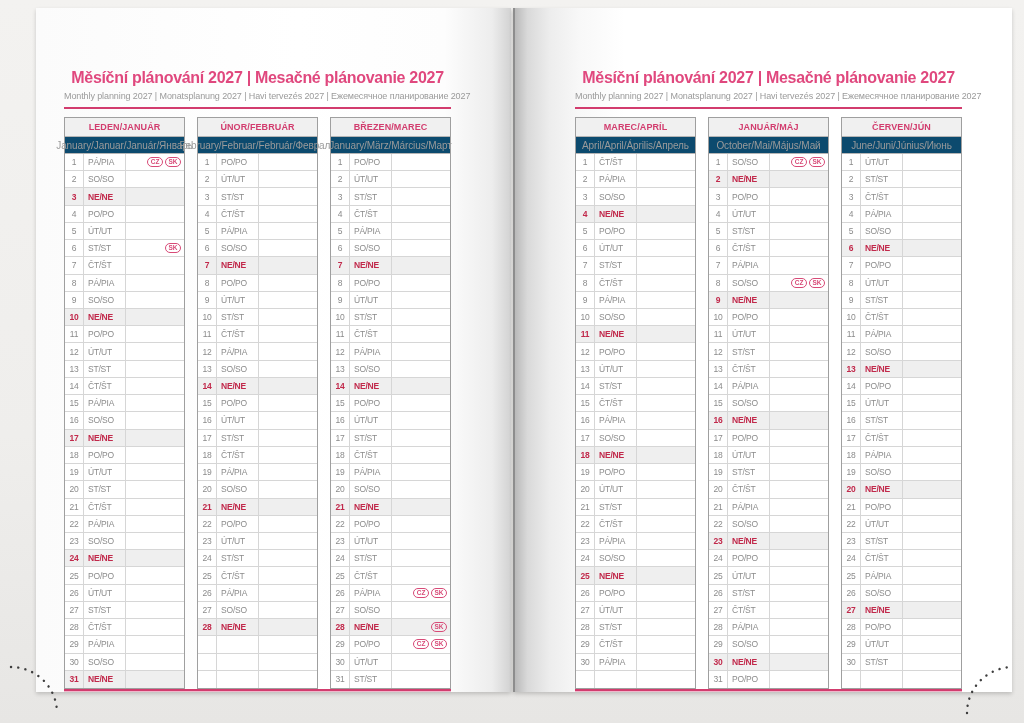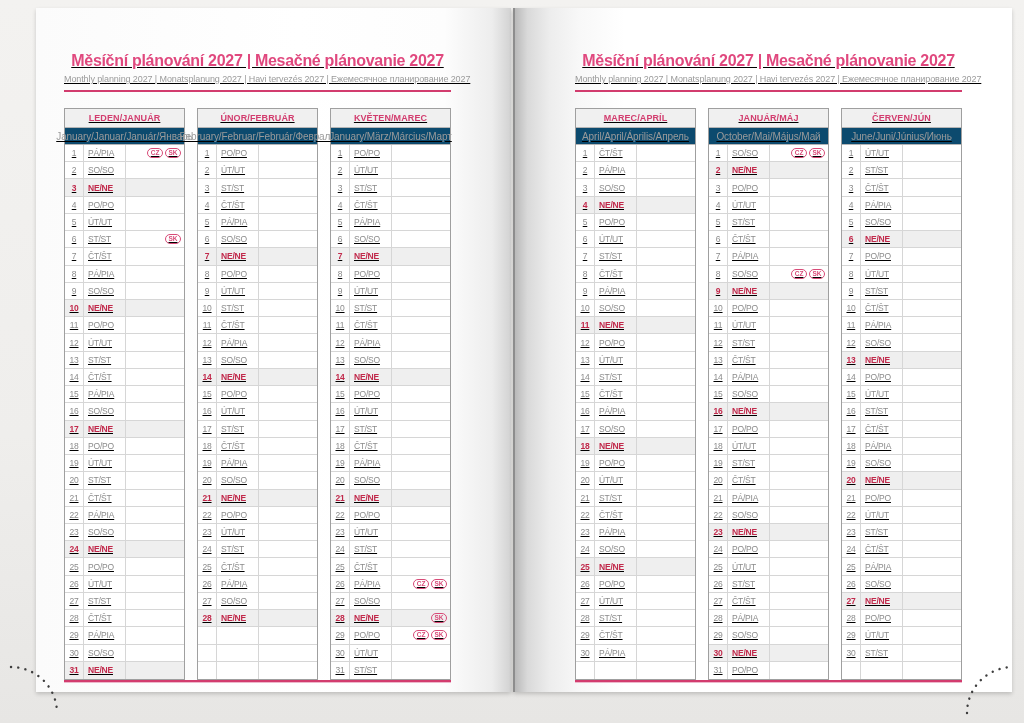--- a/index.html
+++ b/index.html
@@ -13,33 +13,33 @@
     left:36px;width:475px;
     background:linear-gradient(90deg,#fbfbfb 0%,#ffffff 55%,#fdfdfd 86%,#ededed 96%,#d2d2d2 100%);
     box-shadow:0 2px 4px rgba(0,0,0,.18);
   }
   .page-right{
     left:513px;width:497px;
     background:linear-gradient(90deg,#b9b9b9 0%,#d9d9d9 2.5%,#ededed 7%,#f8f8f8 13%,#ffffff 22%);
     box-shadow:0 2px 4px rgba(0,0,0,.18);
     border-left:2px solid #8d8d8d;
   }
-  .content{padding-top:44px;text-decoration:underline;}
+  .content{padding-top:61px;}
   .page-left .content{margin-left:28px;width:387px;}
   .page-right .content{margin-left:60px;width:387px;}
   .title{
     text-align:center;font-size:16px;line-height:18px;font-weight:bold;
     color:#e0487e;letter-spacing:-0.3px;white-space:nowrap;
   }
   .subtitle{
     text-align:left;font-size:9px;line-height:10px;margin-top:4px;
     color:#9a9a9a;letter-spacing:-0.1px;white-space:nowrap;
   }
   .rule{height:2px;background:#d23c6e;margin-top:6px;}
-  .tables{display:flex;gap:12px;margin-top:16px;}
+  .tables{display:flex;gap:12px;margin-top:8px;}
   .month{
     width:121px;height:572px;box-sizing:border-box;
     border:1px solid #9f9f9f;background:#fff;
     display:flex;flex-direction:column;
   }
   .m-head{
     height:18px;flex:0 0 18px;background:#f0f0f0;border-bottom:1px solid #b5b5b5;
     color:#d23c6e;font-weight:bold;font-size:9px;letter-spacing:0.1px;
     display:flex;align-items:center;justify-content:center;
   }
@@ -399,21 +399,21 @@
               <div class="c note"></div>
             </div>
             <div class="row">
               <div class="c n"></div>
               <div class="c d"></div>
               <div class="c note"></div>
             </div>
           </div>
       </div>
       <div class="month">
-        <div class="m-head">KVĚTEN/MAREC</div>
+        <div class="m-head">BŘEZEN/MAREC</div>
         <div class="m-intl">January/März/Március/Март</div>
         <div class="rows">
             <div class="row">
               <div class="c n">1</div>
               <div class="c d">PO/PO</div>
               <div class="c note"></div>
             </div>
             <div class="row">
               <div class="c n">2</div>
               <div class="c d">ÚT/UT</div>

